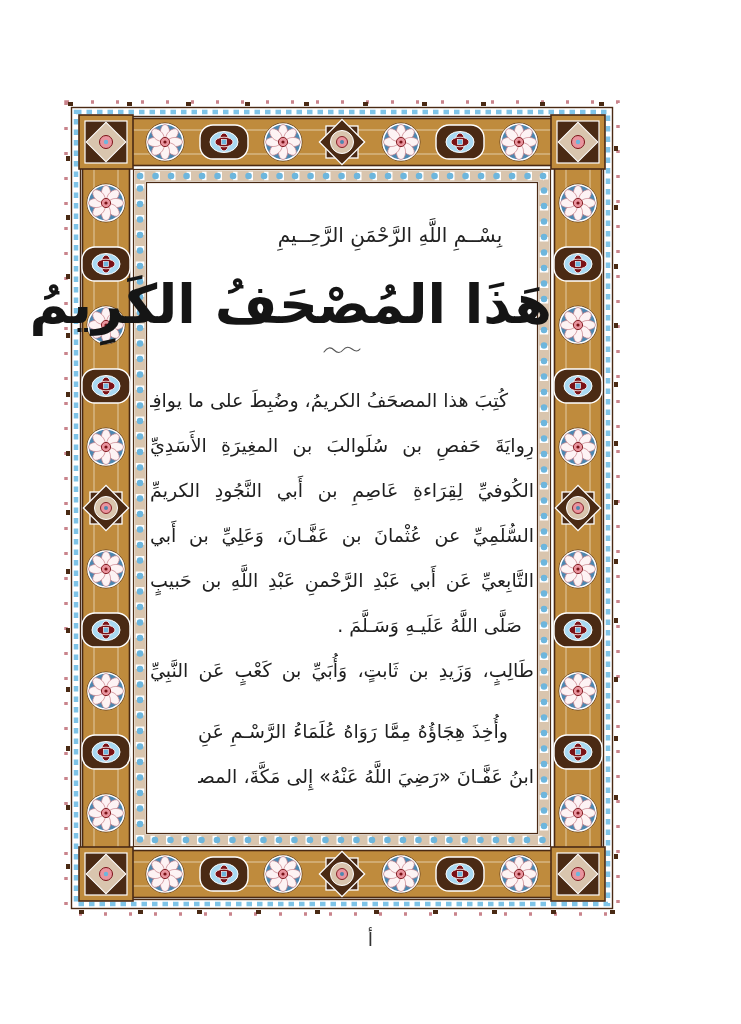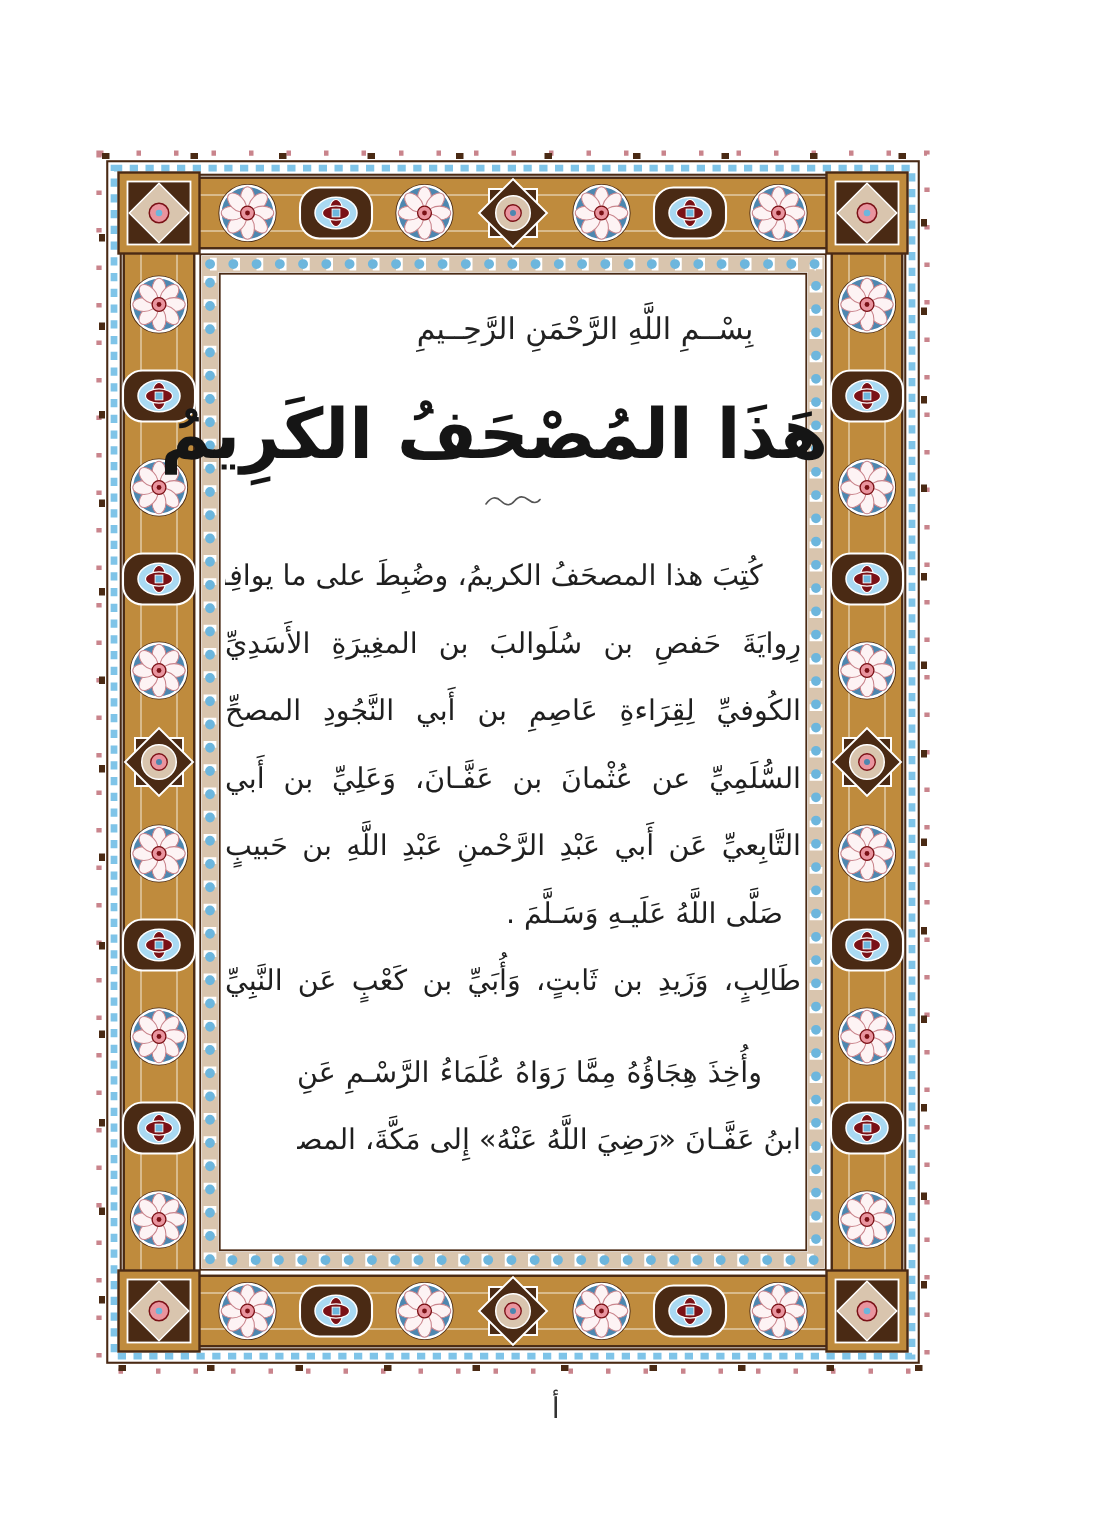--- a/index.html
+++ b/index.html
@@ -7,29 +7,29 @@
     --lblue:#a9d9f2; --sky:#6db6dd; --pink:#e9949e; --blossom:#c9848c;
     --beige:#d9c5ae; --vine:#e2cba6; --ink:#1f1f1f;
   }
   html,body{margin:0;padding:0;background:#fff;}
   .sheet{
     position:relative; width:741px; height:1024px; background:#ffffff;
     overflow:hidden; font-family:"DejaVu Sans",sans-serif; color:var(--ink);
   }
   .frame{ position:absolute; left:62px; top:98px; width:560px; height:820px; }
   .content{
-    position:absolute; left:150px; top:186px; width:384px; height:652px;
+    position:absolute; left:150px; top:202px; width:384px; height:652px;
     direction:rtl; text-align:center;
   }
   .basmala{
     margin-top:16px; font-size:20px; line-height:34px; color:#222;
     transform:translateX(48px);
   }
   .main-title{
-    margin-top:16px; font-size:46px; font-weight:bold; line-height:74px;
+    margin-top:16px; font-size:54px; font-weight:bold; line-height:74px;
     letter-spacing:-1px; color:#151515; transform:translateX(18px);
     white-space:nowrap;
   }
   .calli-mark{ display:block; margin:2px auto 0 auto; }
   .body-text{ margin-top:22px; font-size:19px; line-height:45px; text-align:right; }
   .para{ margin:0; }
   .para.p2{ margin-top:16px;margin-left:48px; }
   .bline{
     white-space:nowrap; text-align:justify; text-align-last:justify;
     overflow:hidden;
@@ -163,21 +163,21 @@
     <div class="basmala">بِسْــمِ اللَّهِ الرَّحْمَنِ الرَّحِــيمِ</div>
     <div class="main-title">هَذَا المُصْحَفُ الكَرِيمُ</div>
     <svg class="calli-mark" width="42" height="12" viewBox="0 0 42 12" aria-hidden="true">
       <path d="M3,8 q5,-7 10,-2 t9,0 q4,-5 9,-1 t8,0" fill="none" stroke="#555" stroke-width="1.1" stroke-linecap="round"></path>
     </svg>
 
     <div class="body-text">
       <div class="para">
         <div class="bline first">كُتِبَ هذا المصحَفُ الكريمُ، وضُبِطَ على ما يوافِقُ</div>
         <div class="bline">رِوايَةَ حَفصِ بن سُلَوالبَ بن المغِيرَةِ الأَسَدِيِّ</div>
-        <div class="bline">الكُوفيِّ لِقِرَاءةِ عَاصِمِ بن أَبي النَّجُودِ المصحِّ</div>
+        <div class="bline">الكُوفيِّ لِقِرَاءةِ عَاصِمِ بن أَبي النَّجُودِ الكريمِّ</div>
         <div class="bline">السُّلَمِيِّ عن عُثْمانَ بن عَفَّـانَ، وَعَلِيِّ بن أَبي</div>
         <div class="bline">التَّابِعيِّ عَن أَبي عَبْدِ الرَّحْمنِ عَبْدِ اللَّهِ بن حَبيبٍ</div>
         <div class="bline close">صَلَّى اللَّهُ عَلَيـهِ وَسَـلَّمَ .</div>
         <div class="bline">طَالِبٍ، وَزَيدِ بن ثَابتٍ، وَأُبَيِّ بن كَعْبٍ عَن النَّبِيِّ</div>
       </div>
       <div class="para p2">
         <div class="bline first">وأُخِذَ هِجَاؤُهُ مِمَّا رَوَاهُ عُلَمَاءُ الرَّسْـمِ عَنِ</div>
         <div class="bline">ابنُ عَفَّـانَ «رَضِيَ اللَّهُ عَنْهُ» إِلى مَكَّةَ، المصحَصْرَةِ،</div>
       </div>
     </div>

